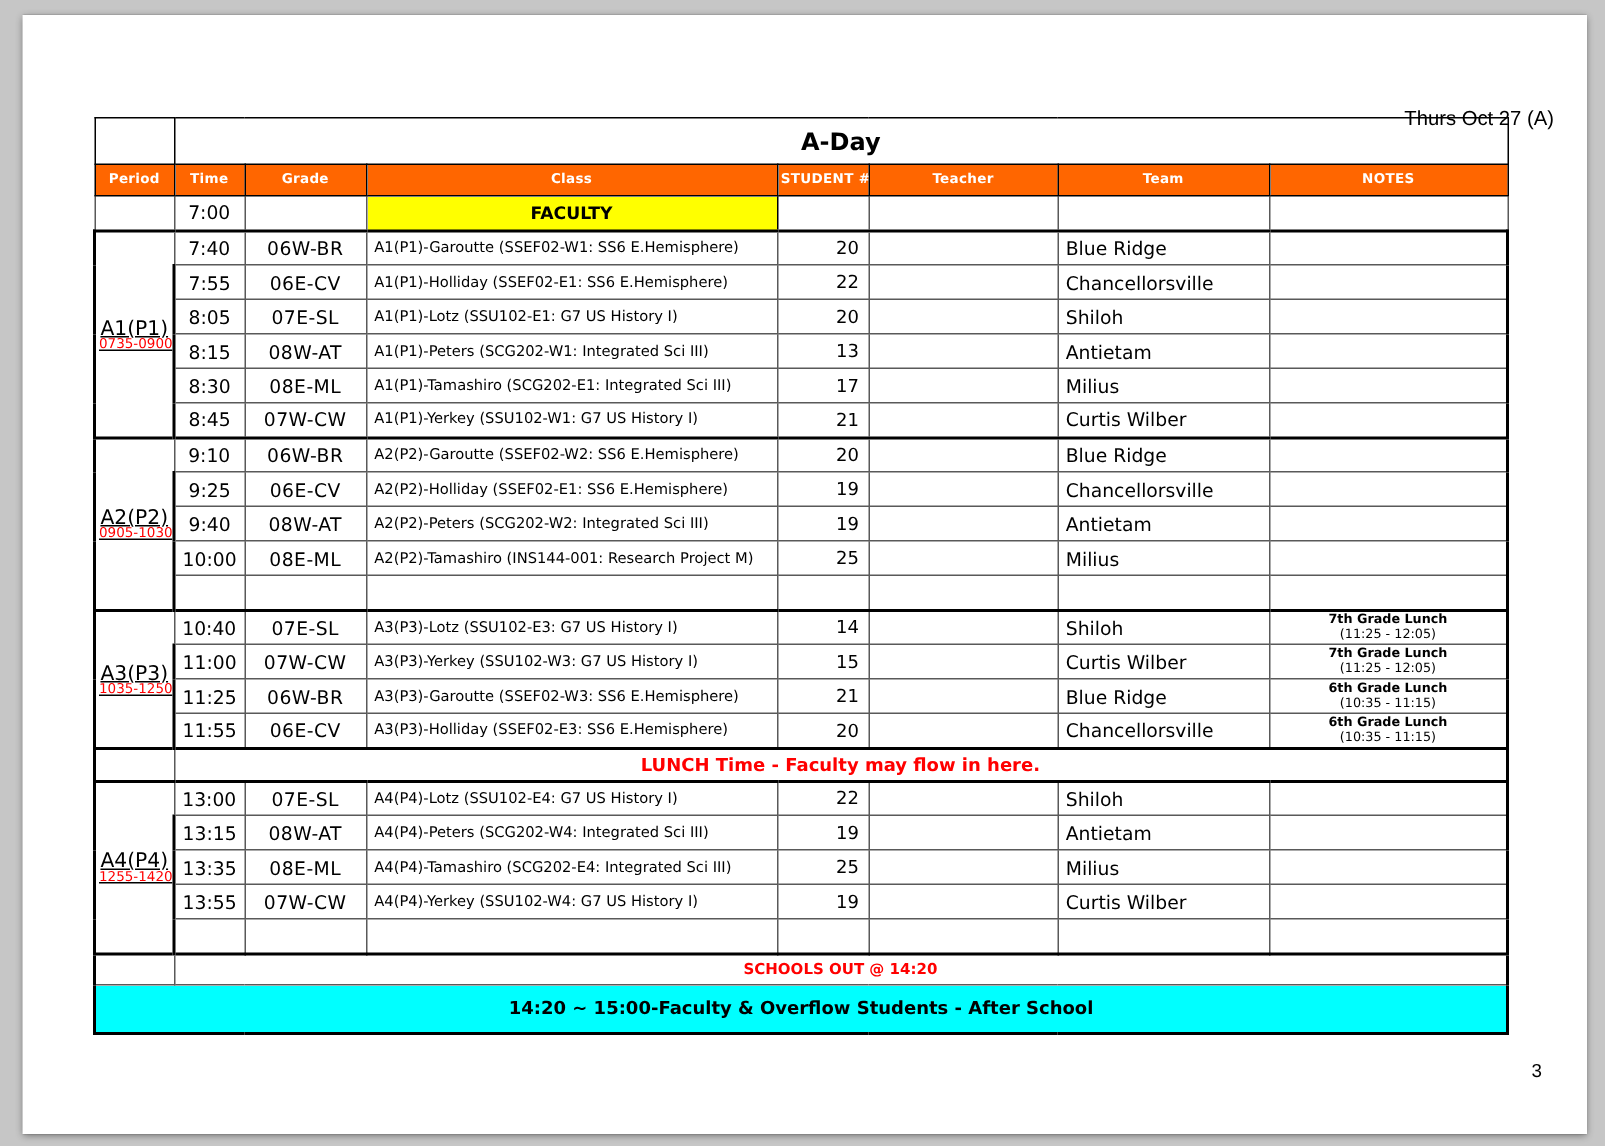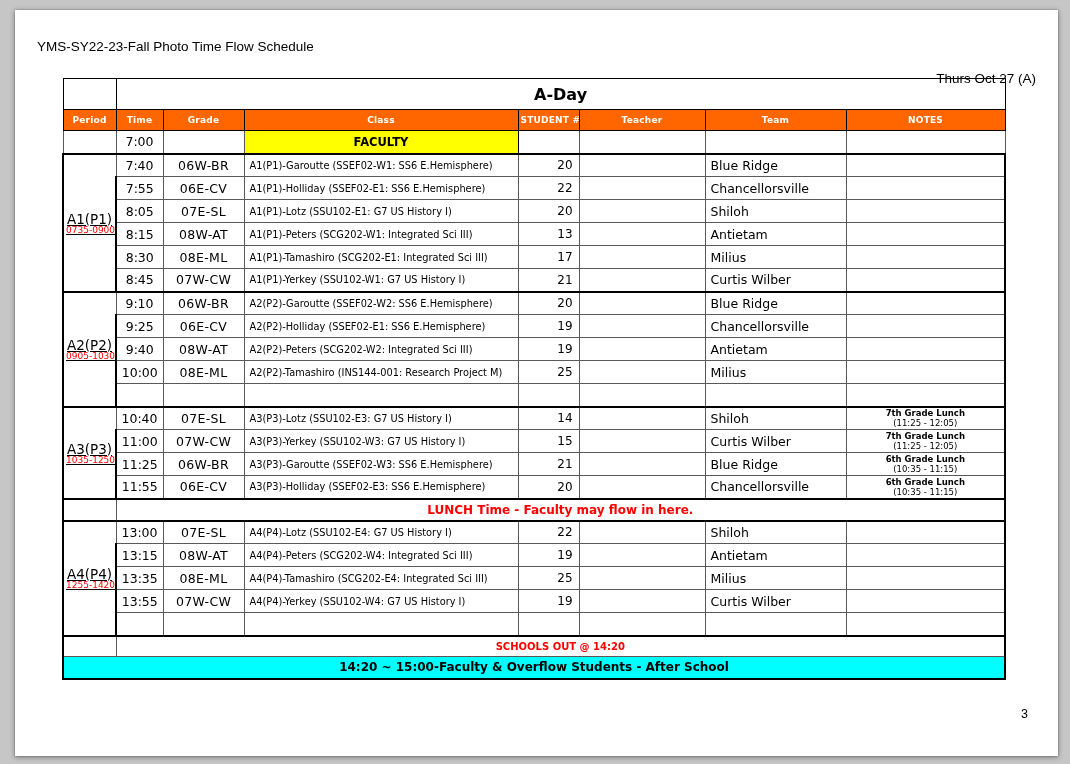--- a/index.html
+++ b/index.html
@@ -45,21 +45,21 @@
     overflow:hidden;
     white-space:nowrap;
     vertical-align:middle;
     color:#000;
   }
   tr.h-aday  { height:31px; }
   tr.h-hdr   { height:21px; }
   tr.h-std   { height:23px; }
   tr.h-lunch { height:22px; }
   tr.h-out   { height:21px; }
-  tr.h-after { height:22px; }
+  tr.h-after { height:32px; }
 
   .aday-row td { border-color:#000; }
   .aday {
     font-weight:bold; font-size:16px; text-align:center;
   }
   tr.hdr td {
     background:var(--header-bg,#FF6600);
     color:#fff; font-weight:bold; font-size:9px;
     text-align:center; border-color:#000;
     letter-spacing:.2px;
@@ -98,21 +98,20 @@
     border-bottom:2px solid #000;
   }
   .after-school {
     color:#000; font-weight:bold; font-size:12px; text-align:center;
   }
 </style>
 </head>
 <body>
 
 <div class="sheet">
-  <div class="doc-title">YMS-SY22-23-Fall Photo Time Flow Schedule</div>
   <div class="doc-date">Thurs Oct 27 (A)</div>
 
   <table class="schedule">
     <colgroup>
       <col style="width:53px">
         <col style="width:47px">
         <col style="width:81px">
         <col style="width:274px">
       <col style="width:61px">
         <col style="width:126px">

